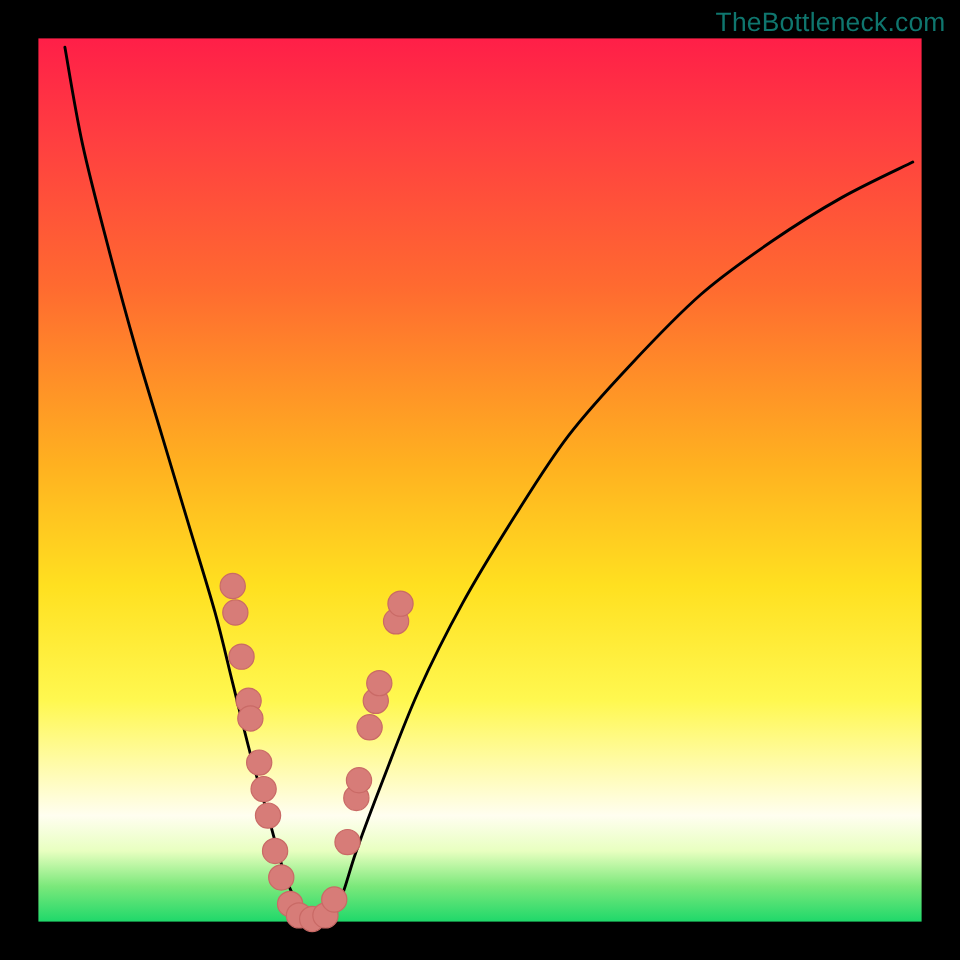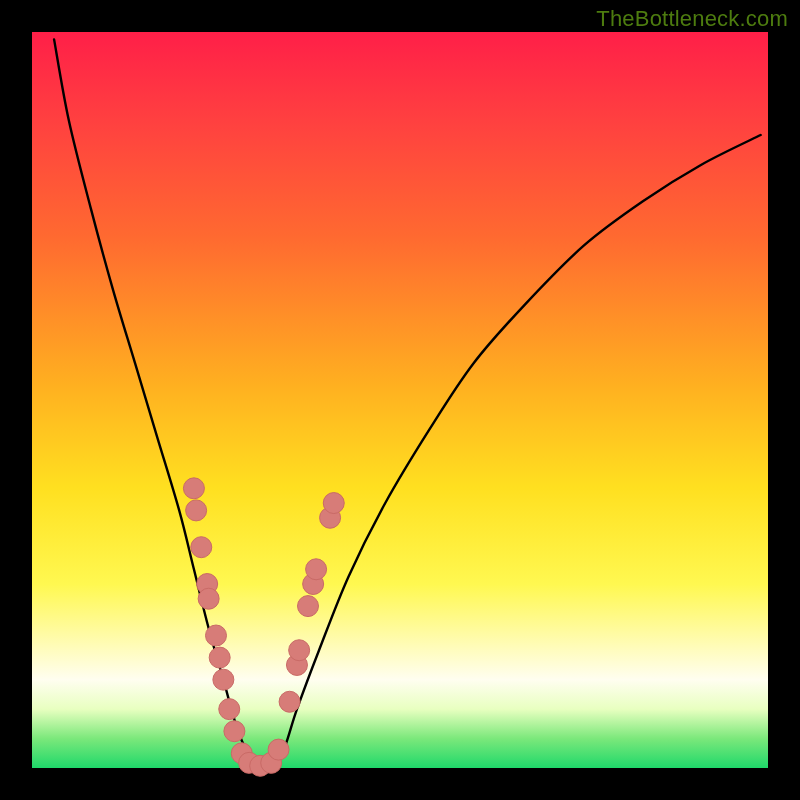--- a/index.html
+++ b/index.html
@@ -27,21 +27,21 @@
       #fffef0 88%,
       #e8ffc0 92%,
       #7be87b 96%,
       #1fd86a 100%
     );
   }
   .watermark {
     position: absolute;
     top: 6px;
     right: 12px;
-    color: #4d7c0f;
+    color: #0f766e;
     font-size: 22px;
     font-weight: 500;
     letter-spacing: 0.2px;
     pointer-events: none;
   }
   svg.plot {
     position: absolute;
     left: 0;
     top: 0;
     width: 736px;

